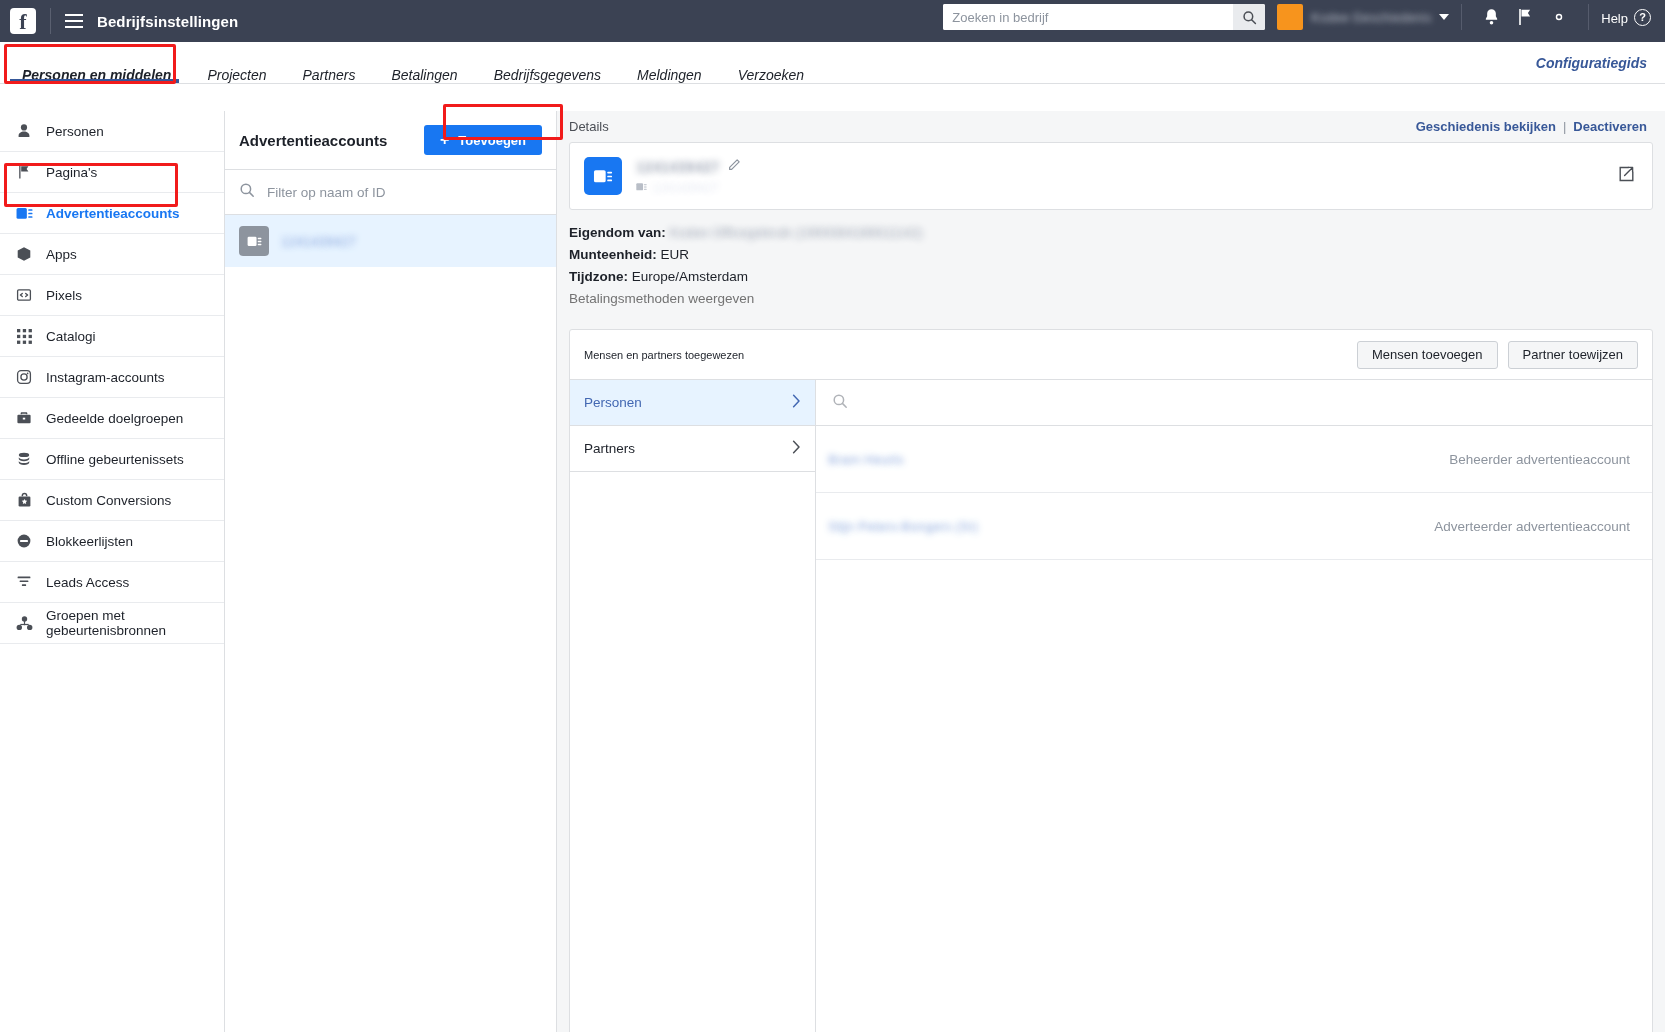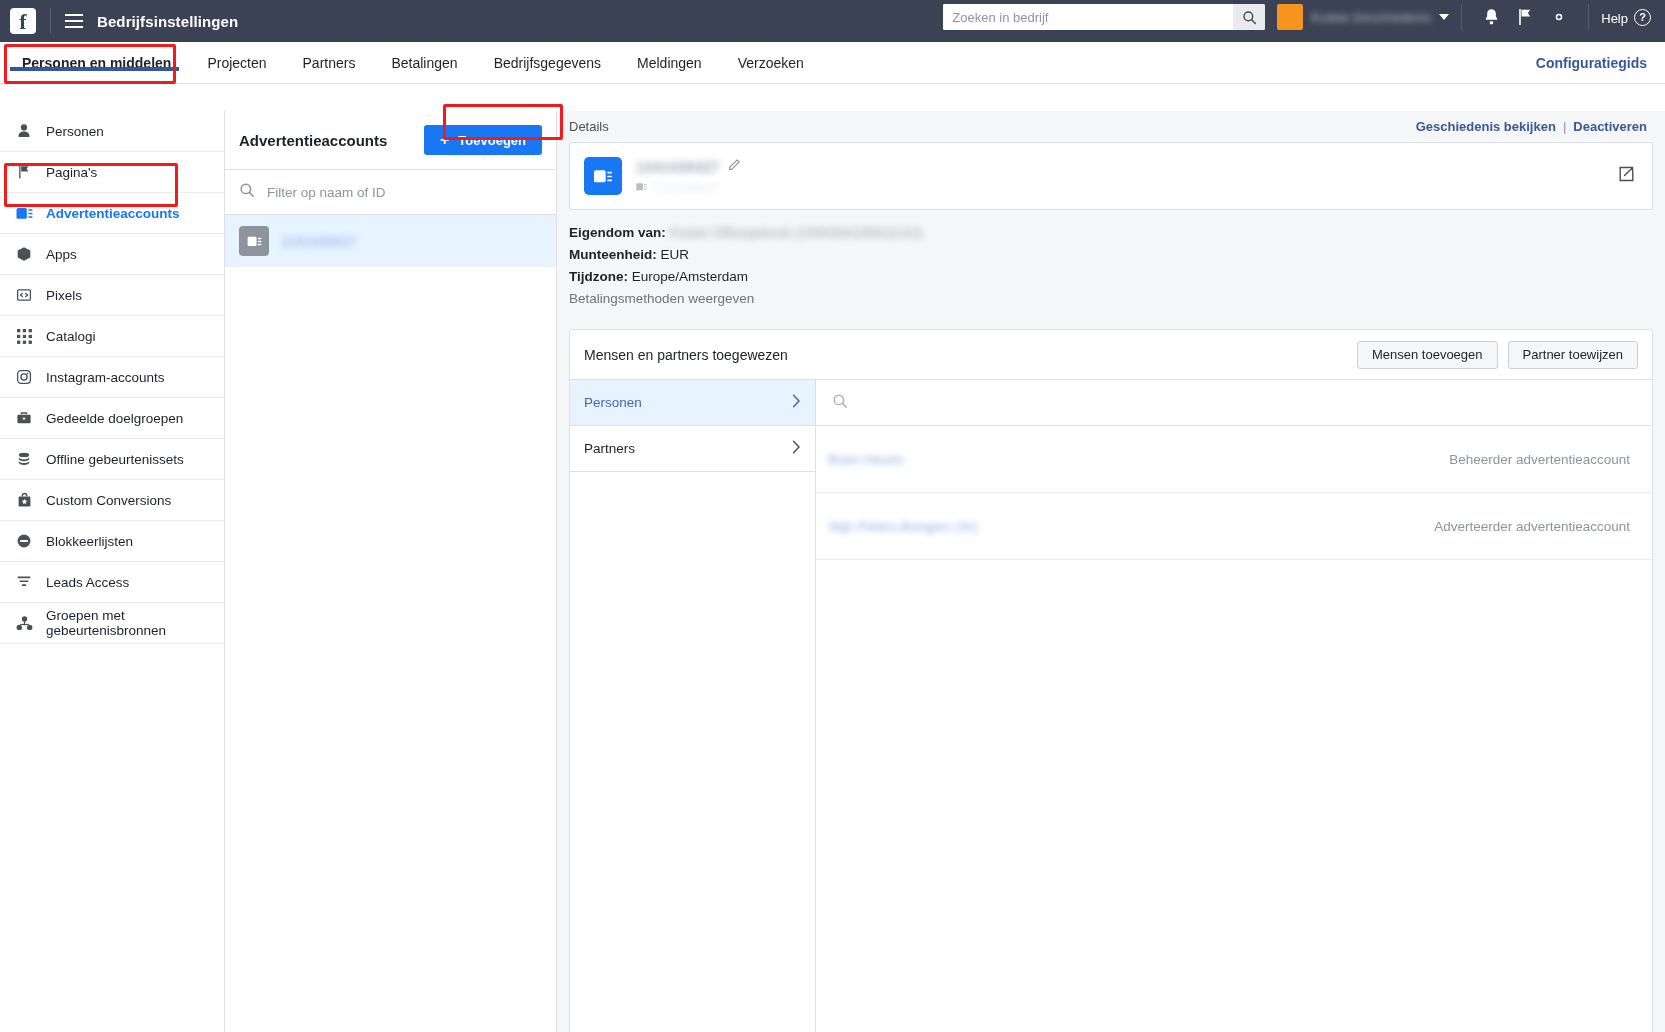--- a/index.html
+++ b/index.html
@@ -93,21 +93,21 @@
   }
   .help-circle {
     width: 17px; height: 17px; border: 1.6px solid #fff; border-radius: 50%;
     margin-left: 6px; font-size: 11px; display: flex;
     align-items: center; justify-content: center; font-weight: bold;
   }
 
   
   .navbar {
     height: 42px; background: #fff; border-bottom: 1px solid #dddfe2;
-    display: flex; align-items: center; position: relative;
+    display: flex; align-items: flex-end; position: relative; font-style: italic;
   }
   .nav-tab {
     display: flex; align-items: center; padding: 0 18px;
     font-size: 14px; color: #1d2129; cursor: pointer; position: relative;
   }
   .nav-tab.active { font-weight: bold; }
   .nav-tab.active::after {
     content: ""; position: absolute; left: 10px; right: 10px; bottom: 0;
     height: 4px; background: #365899;
   }
@@ -210,21 +210,21 @@
 
   .assign-card {
     background: #fff; border: 1px solid #dddfe2; margin: 10px 12px 0 12px;
     border-radius: 3px; flex: 1; display: flex; flex-direction: column;
     min-height: 0;
   }
   .assign-head {
     height: 50px; display: flex; align-items: center; justify-content: space-between;
     padding: 0 14px; border-bottom: 1px solid #dddfe2;
   }
-  .assign-title { font-size: 14px; color: #1d2129; }
+  .assign-title { font-size: 11px; color: #1d2129; }
   .assign-btns { display: flex; gap: 10px; }
   .btn-secondary {
     background: #f5f6f7; border: 1px solid #ccd0d5; border-radius: 3px;
     height: 28px; padding: 0 14px; font-size: 13px; color: #1d2129;
     cursor: pointer; font-family: "Liberation Sans", sans-serif;
   }
   .assign-body { display: flex; flex: 1; min-height: 0; }
   .assign-nav {
     width: 246px; border-right: 1px solid #dddfe2; flex-shrink: 0;
     background: #fff;

